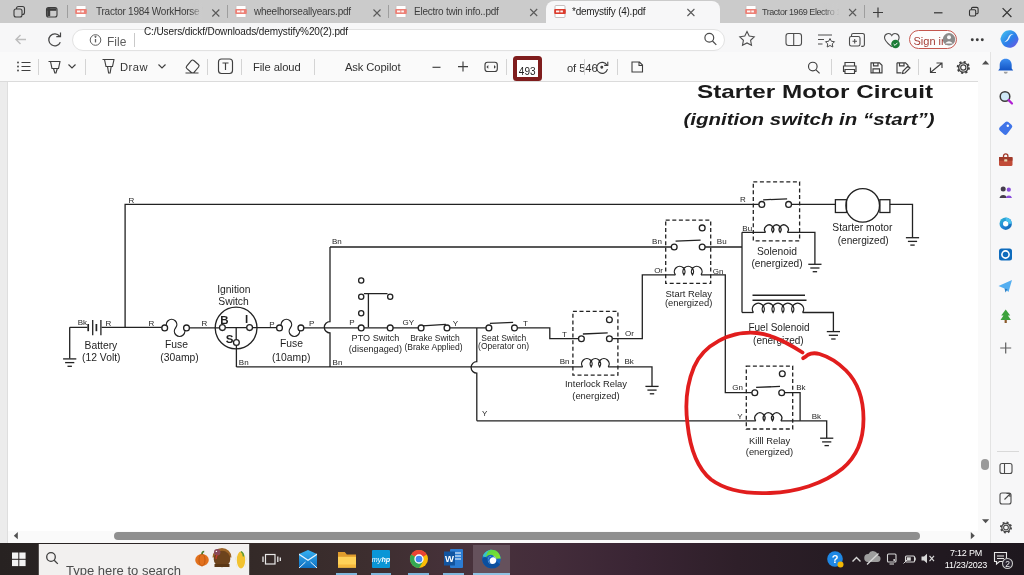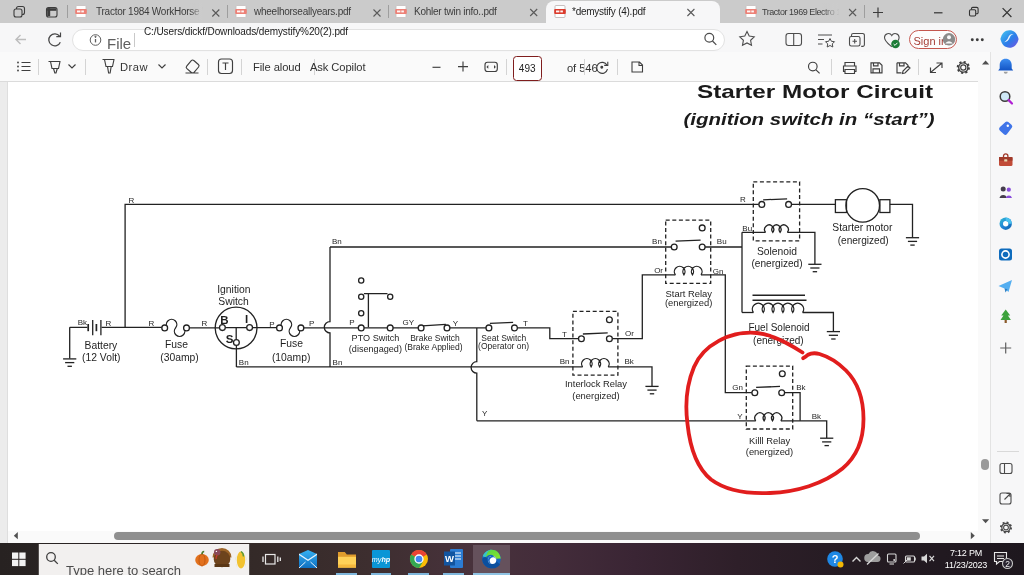--- a/index.html
+++ b/index.html
@@ -5,27 +5,27 @@
 html,body{width:1024px;height:575px;overflow:hidden;font-family:"Liberation Sans",sans-serif;background:#fff;-webkit-font-smoothing:antialiased}
 .abs{position:absolute}
 #stage{position:relative;width:1024px;height:575px}
 #tabbar{left:0;top:0;width:1024px;height:23px;background:#cbcbcb}
 .tabtxt{position:absolute;transform:translateZ(0);top:6px;font-size:10px;letter-spacing:-.25px;color:#3d3d3d;white-space:nowrap;overflow:hidden}
 .fade{position:absolute;top:3px;height:17px;width:16px}
 .tsep{position:absolute;top:5px;width:1px;height:13px;background:#9e9e9e}
 #activetab{left:546px;top:1px;width:174px;height:22px;background:#f7f7f8;border-radius:8px 8px 0 0}
 #addr{left:0;top:23px;width:1024px;height:29px;background:#f7f7f8}
 #pill{left:72px;top:29px;width:653px;height:21.5px;background:#fff;border:1px solid #e2e2e2;border-radius:11px}
-#filetxt{transform:translateZ(0);left:107px;top:34.5px;font-size:15px;color:#5f5f5f}
+#filetxt{transform:translateZ(0);left:107px;top:34.5px;font-size:12px;color:#5f5f5f}
 #urltxt{transform:translateZ(0);left:144px;top:26px;font-size:10px;letter-spacing:-.1px;color:#1b1b1b}
 #signin{left:909px;top:30px;width:48px;height:19px;border:1px solid #c4574f;border-radius:10px;background:#fdfdfd}
 #signintxt{transform:translateZ(0);left:913.5px;top:35px;font-size:11px;color:#a63d36}
 #tbar{left:0;top:52px;width:990px;height:30px;background:#fafafa;border-bottom:1px solid #dbdbdb}
 .ttext{position:absolute;transform:translateZ(0);font-size:11.2px;color:#333;letter-spacing:-.1px}
-#pagebox{transform:translateZ(0);left:512.7px;top:56px;width:29px;height:25px;background:#fff;border:1px solid #7f1d1d;border-radius:3.5px;text-align:center;font-size:10px;color:#222;line-height:23px}
+#pagebox{transform:translateZ(0);left:512.7px;top:56px;width:29px;height:25px;background:#fff;border:4px solid #7f1d1d;border-radius:3.5px;text-align:center;font-size:10px;color:#222;line-height:23px}
 #lstrip{left:0;top:82px;width:8px;height:461px;background:#ececec;border-right:1px solid #dedede}
 #content{left:8px;top:82px;width:970px;height:449px;background:#fff}
 #vscroll{left:978px;top:52px;width:12px;height:479px;background:#fafafa}
 #vthumb{left:981px;top:459px;width:8px;height:11px;background:#9a9a9a;border-radius:4px}
 #hscroll{left:8px;top:531px;width:982px;height:12px;background:#fafafa}
 #hthumb{left:114px;top:532px;width:806px;height:8px;background:#8f8f8f;border-radius:4px}
 #sidebar{left:990px;top:52px;width:34px;height:491px;background:#f7f7f8;border-left:1px solid #e3e3e3}
 #sbsep{left:997px;top:451px;width:22px;height:1px;background:#d9d9d9}
 #taskbar{left:0;top:543px;width:1024px;height:32px;background:linear-gradient(90deg,#272221 0%,#2c2525 12%,#342a28 25%,#3d2e2f 36%,#48323c 46%,#432c3a 54%,#3a2534 62%,#2e1f29 72%,#241b22 84%,#1e171e 100%)}
 #sbox{left:37.5px;top:543.5px;width:212px;height:31.5px;background:#f2f0ef;border-left:1px solid #55504e;border-right:1px solid #55504e}
@@ -37,41 +37,41 @@
 <body>
 <div id="stage">
   <div class="abs" id="tabbar"></div>
   <div class="abs" id="activetab"></div>
   <div class="abs tsep" style="left:67px"></div>
   <div class="abs tabtxt" style="left:96px;width:110px">Tractor 1984 WorkHorse Wi</div>
   <div class="abs fade" style="left:190px;background:linear-gradient(90deg,rgba(203,203,203,0),#cbcbcb 80%)"></div>
   <div class="abs tsep" style="left:227px"></div>
   <div class="abs tabtxt" style="left:254px;width:100px">wheelhorseallyears.pdf</div>
   <div class="abs tsep" style="left:388px"></div>
-  <div class="abs tabtxt" style="left:414px;width:100px">Kohler twin info..pdf</div>
+  <div class="abs tabtxt" style="left:414px;width:100px">Electro twin info..pdf</div>
   <div class="abs tabtxt" style="left:572px;width:100px;color:#1f1f1f">*demystify (4).pdf</div>
   <div class="abs tabtxt" style="left:762px;width:82px;font-size:9px;letter-spacing:-.45px;top:6.5px">Tractor 1969 Electro 12 1-7</div>
   <div class="abs fade" style="left:822px;width:23px;background:linear-gradient(90deg,rgba(203,203,203,0),#cbcbcb 75%)"></div>
   <div class="abs tsep" style="left:864px"></div>
   <div class="abs" id="addr"></div>
   <div class="abs" id="pill"></div>
   <div class="abs" id="filetxt">File</div>
   <div class="abs" style="left:133.5px;top:33px;width:1px;height:14px;background:#c9c9c9"></div>
   <div class="abs" id="urltxt">C:/Users/dickf/Downloads/demystify%20(2).pdf</div>
   <div class="abs" id="signin"></div>
   <div class="abs" id="signintxt">Sign in</div>
   <div class="abs" id="tbar"></div>
   <div class="abs vsep" style="left:37.5px;top:59px;height:16px;width:1px;background:#d4d4d4;position:absolute"></div>
   <div class="abs vsep" style="left:85px;top:59px;height:16px;width:1px;background:#d4d4d4"></div>
   <div class="abs ttext" style="left:120px;top:60.5px;letter-spacing:.5px">Draw</div>
   <div class="abs vsep" style="left:207px;top:59px;height:16px;width:1px;background:#d4d4d4"></div>
   <div class="abs vsep" style="left:241px;top:59px;height:16px;width:1px;background:#d4d4d4"></div>
   <div class="abs ttext" style="left:253px;top:60.5px">File aloud</div>
   <div class="abs vsep" style="left:314px;top:59px;height:16px;width:1px;background:#d4d4d4"></div>
-  <div class="abs ttext" style="left:310px;top:60.5px">Ask Copilot</div>
+  <div class="abs ttext" style="left:345px;top:60.5px">Ask Copilot</div>
   <div class="abs vsep" style="left:506px;top:59px;height:16px;width:1px;background:#d4d4d4"></div>
   <div class="abs" id="pagebox">493</div>
   <div class="abs ttext" style="left:567px;top:61.5px">of 546</div>
   <div class="abs vsep" style="left:584px;top:59px;height:16px;width:1px;background:#d4d4d4"></div>
   <div class="abs vsep" style="left:617px;top:59px;height:16px;width:1px;background:#d4d4d4"></div>
   <div class="abs vsep" style="left:831px;top:59px;height:16px;width:1px;background:#d4d4d4"></div>
   <div class="abs vsep" style="left:918px;top:59px;height:16px;width:1px;background:#d4d4d4"></div>
   <div class="abs" id="lstrip"></div>
   <div class="abs" id="content"></div>
   <div class="abs" id="vscroll"></div>

